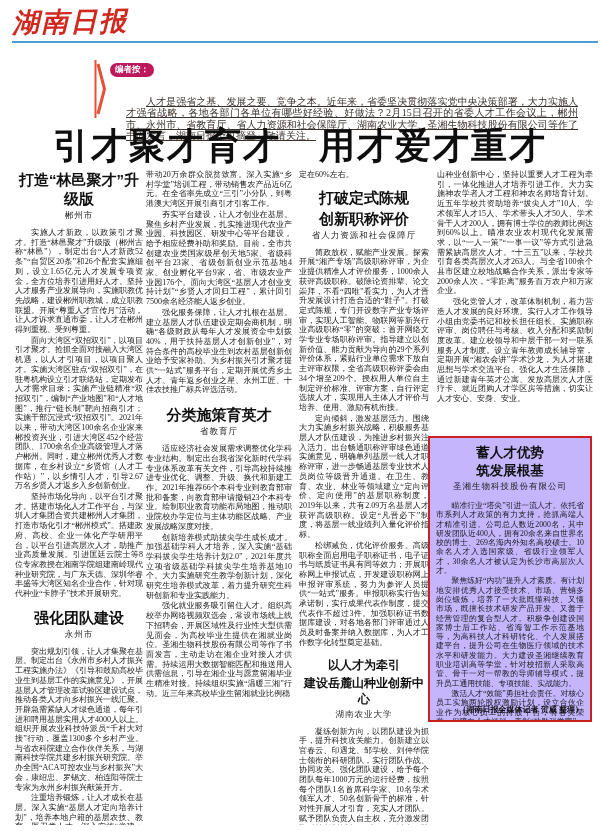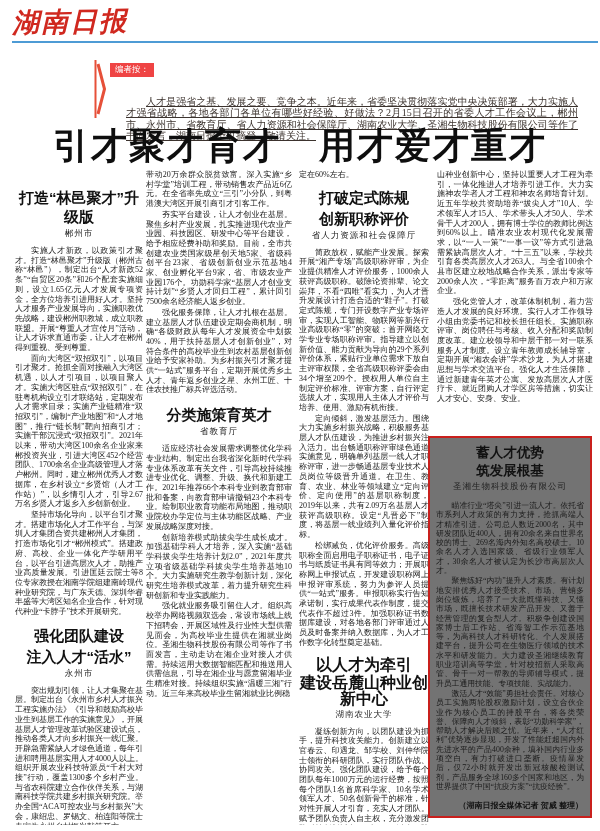--- a/index.html
+++ b/index.html
@@ -6,44 +6,44 @@
   #page{position:relative;width:600px;height:831px;background:#ffffff;overflow:hidden;
         font-family:"Liberation Serif","DejaVu Serif",serif;color:#1a1a1a;}
   
   #logo{position:absolute;left:12px;top:4px;font-family:"DejaVu Serif",serif;
         font-style:italic;font-weight:bold;font-size:27px;color:#d0281f;letter-spacing:2px;
         transform:rotate(-1deg);}
   #blue-rule{position:absolute;left:12px;top:41px;width:586px;height:2px;background:#4d9bd5;}
   
   #ednote{position:absolute;left:94px;top:58px;width:500px;padding-left:16px;box-sizing:border-box;}
   #ednote .bracket{position:absolute;left:0;top:2px;}
-  #ednote .label{display:inline-block;background:#ef4444;color:#ffffff;
-        font-family:"Liberation Sans",sans-serif;font-size:8.5px;font-weight:normal;
-        padding:1px 5px;margin-bottom:3px;}
+  #ednote .label{display:inline-block;background:#be185d;color:#ffffff;
+        font-family:"Liberation Sans",sans-serif;font-size:8.5px;font-weight:bold;
+        padding:1px 5px;margin-bottom:3px;border-radius:7px;}
   #ednote .ed-text{font-size:10px;line-height:11.4px;text-align:justify;color:#3c332e;
         text-indent:2em;margin:16px;text-decoration:underline;}
   
   #headline{position:absolute;left:0;top:122px;width:100%;text-align:center;
         font-family:"Liberation Sans",sans-serif;font-weight:bold;font-size:36px;
         color:#0e0e0e;letter-spacing:2px;}
   
   .col{position:absolute;top:170px;height:655px;overflow:hidden;}
   #col1{left:15px;width:128px;}
   #col2{left:146px;width:146px;}
   #col3{left:299px;width:130px;}
   #col4{left:437px;width:156px;height:262px;}
   .art-head{font-family:"Liberation Sans",sans-serif;font-weight:bold;text-align:center;
         color:#111;font-size:15px;line-height:19px;margin:5px 0 2px;}
-  .art-head.small{font-size:16px;line-height:16px;font-family:Liberation Serif, serif;}
+  .art-head.small{font-size:12px;line-height:16px;font-family:Liberation Serif, serif;}
   .byline{text-align:center;font-size:8.5px;color:#222;margin:2px 0 6px;letter-spacing:1px;}
   .bp{font-size:8px;line-height:9.7px;text-align:justify;text-indent:2em;margin:0 0 1px;}
   .bp.cont{text-indent:0;}
   
-  #redbox{position:absolute;left:428px;top:436px;width:164px;height:382px;box-sizing:border-box;
-        border:2px solid #c9201d;padding:4px 6px;overflow:hidden;background:#737373;}
+  #redbox{position:absolute;left:428px;top:436px;width:164px;height:286px;box-sizing:border-box;
+        border:2px solid #c9201d;padding:4px 6px;overflow:hidden;background:#c4b5fd;}
   #redbox .art-head{font-size:13.5px;line-height:17px;margin:2px 0 1px;}
   #redbox .byline{margin:2px 0 8px;}
   #redbox .bp{font-size:7.8px;line-height:9.3px;}
   #redbox .paras{height:312px;overflow:hidden;}
   #redbox .credit{position:absolute;right:7px;bottom:5px;font-size:8px;font-weight:bold;
         font-family:"Liberation Sans",sans-serif;color:#111;}
 </style>
 </head>
 <body>
 
@@ -59,35 +59,34 @@
         <path d="M4 4 L10.5 29 L4 54" fill="none" stroke="#e65039" stroke-width="3"></path>
       </svg>
     </span>
     <span class="label">编者按：</span>
     <p class="ed-text">人才是强省之基、发展之要、竞争之本。近年来，省委坚决贯彻落实党中央决策部署，大力实施人才强省战略，各地各部门各单位有哪些好经验、好做法？2月15日召开的省委人才工作会议上，郴州市、永州市、省教育厅、省人力资源和社会保障厅、湖南农业大学、圣湘生物科技股份有限公司等作了书面发言，湖南日报予以摘登，敬请关注。</p>
   </div>
 
   <div id="headline">引才聚才育才　用才爱才重才</div>
 
   <div class="col" id="col1">
-    <div class="art-head" style="margin-top:18px">打造“林邑聚才”升级版</div>
+    <div class="art-head" style="margin-top:0">打造“林邑聚才”升级版</div>
     <div class="byline">郴州市</div>
     <p class="bp">实施人才新政，以政策引才聚才。打造“林邑聚才”升级版（郴州古称“林邑”），制定出台“人才新政52条”“自贸区20条”和26个配套实施细则，设立1.65亿元人才发展专项资金，全方位培养引进用好人才。坚持人才服务产业发展导向，实施职教优先战略，建设郴州职教城，成立职教联盟。开展“尊重人才宣传月”活动，让人才诉求直通市委，让人才在郴州得到重视、受到尊重。</p>
     <p class="bp">面向大湾区“双招双引”，以项目引才聚才。抢抓全面对接融入大湾区机遇，以人才引项目，以项目聚人才。实施大湾区驻点“双招双引”，在驻粤机构设立引才联络站，定期发布人才需求目录；实施产业链精准“双招双引”，编制“产业地图”和“人才地图”，推行“链长制”靶向招商引才；实施干部沉浸式“双招双引”。2021年以来，带动大湾区100余名企业家来郴投资兴业，引进大湾区452个经营团队、1700余名企业高级管理人才落户郴州。同时，建立郴州优秀人才数据库，在乡村设立“乡贤馆（人才工作站）”，以乡情引人才，引导2.67万名乡贤人才返乡入乡创新创业。</p>
     <p class="bp">坚持市场化导向，以平台引才聚才。搭建市场化人才工作平台，与深圳人才集团合资共建郴州人才集团，打造市场化引才“郴州模式”。搭建政府、高校、企业一体化产学研用平台，以平台引进高层次人才，助推产业高质量发展。引进匡廷云院士等8位专家教授在湘南学院组建南岭现代种业研究院，与广东天德、深圳华睿丰盛等大湾区知名企业合作，针对现代种业“卡脖子”技术开展研究。</p>
     <div class="art-head" style="margin-top:9px">强化团队建设</div>
-    <div class="art-head" style="margin-top:0">注入人才“活水”</div>
     <div class="byline">永州市</div>
     <p class="bp">突出规划引领，让人才集聚在基层。制定出台《永州市乡村人才振兴工程实施办法》《引导和鼓励高校毕业生到基层工作的实施意见》，开展基层人才管理改革试验区建设试点，推动各类人才向乡村振兴一线汇聚。开辟急需紧缺人才绿色通道，每年引进和聘用基层实用人才4000人以上。组织开展农业科技特派员“千村大对接”行动，覆盖1300多个乡村产业。与省农科院建立合作伙伴关系，与湖南科技学院共建乡村振兴研究院。举办全国“ACA可控农业与乡村振兴”大会，康绍忠、罗锡文、柏连阳等院士专家为永州乡村振兴献策开方。</p>
     <p class="bp">注重培养锻炼，让人才成长在基层。深入实施“基层人才定向培养计划”，培养本地户籍的基层农技、教育、医卫类人才。深入实施“党建＋新型职业农民培育”工程，创建“全国新型职业农民培育示范基地”，累计培训农村实用人才4.1万余人，</p>
   </div>
 
   <div class="col" id="col2">
     <p class="bp cont">带动20万余群众脱贫致富。深入实施“乡村学堂”培训工程，带动销售农产品近6亿元。在全省率先成立“三引”小分队，到粤港澳大湾区开展引商引才引客工作。</p>
-    <p class="bp">夯实平台建设，让人才创业在基层。聚焦乡村产业发展，扎实推进现代农业产业园、科技园区、研发中心等平台建设，给予相应经费补助和奖励。目前，全市共创建农业类国家级星创天地5家、省级科创平台23家、省级创新创业示范基地4家、创业孵化平台9家，省、市级农业产业园176个。功勋科学家“基层人才创业支持计划”“乡贤人才回归工程”，累计回引7500余名经济能人返乡创业。</p>
+    <p class="bp">夯实平台建设，让人才创业在基层。聚焦乡村产业发展，扎实推进现代农业产业园、科技园区、研发中心等平台建设，给予相应经费补助和奖励。目前，全市共创建农业类国家级星创天地5家、省级科创平台23家、省级创新创业示范基地4家、创业孵化平台9家，省、市级农业产业园176个。面向大湾区“基层人才创业支持计划”“乡贤人才回归工程”，累计回引7500余名经济能人返乡创业。</p>
     <p class="bp">强化服务保障，让人才扎根在基层。建立基层人才队伍建设定期会商机制，明确“各级财政从每年人才发展资金中划拨40%，用于扶持基层人才创新创业”，对符合条件的高校毕业生到农村基层创新创业给予安家补助。为乡村振兴引才聚才提供“一站式”服务平台，定期开展优秀乡土人才、青年返乡创业之星、永州工匠、十佳农技推广标兵评选活动。</p>
     <div class="art-head" style="margin-top:10px">分类施策育英才</div>
     <div class="byline">省教育厅</div>
     <p class="bp">适应经济社会发展需求调整优化学科专业结构。制定出台我省深化新时代学科专业体系改革有关文件，引导高校持续推进专业优化、调整、升级、换代和新建工作。2021年推荐66个本科专业到教育部审批和备案，向教育部申请撤销23个本科专业。绘制职业教育功能布局地图，推动职业院校办学定位与主体功能区战略、产业发展战略深度对接。</p>
     <p class="bp">创新培养模式助拔尖学生成长成才。加强基础学科人才培养，深入实施“基础学科拔尖学生培养计划2.0”，2021年度共立项省级基础学科拔尖学生培养基地10个。大力实施研究生教学创新计划，深化研究生培养模式改革，着力提升研究生科研创新和专业实践能力。</p>
     <p class="bp">强化就业服务吸引留住人才。组织高校举办网络视频双选会，常设市场线上线下招聘会，开展区域性及行业性大型供需见面会，为高校毕业生提供在湘就业岗位。圣湘生物科技股份有限公司等作了书面发言，主动走访在湘企业对接人才供需。持续运用大数据智能匹配和推送用人供需信息，引导在湘企业与愿意留湘毕业生精准对接。持续组织实施“温暖三湘”行动。近三年来高校毕业生留湘就业比例稳</p>
   </div>
 
   <div class="col" id="col3">
     <p class="bp cont">定在60%左右。</p>

